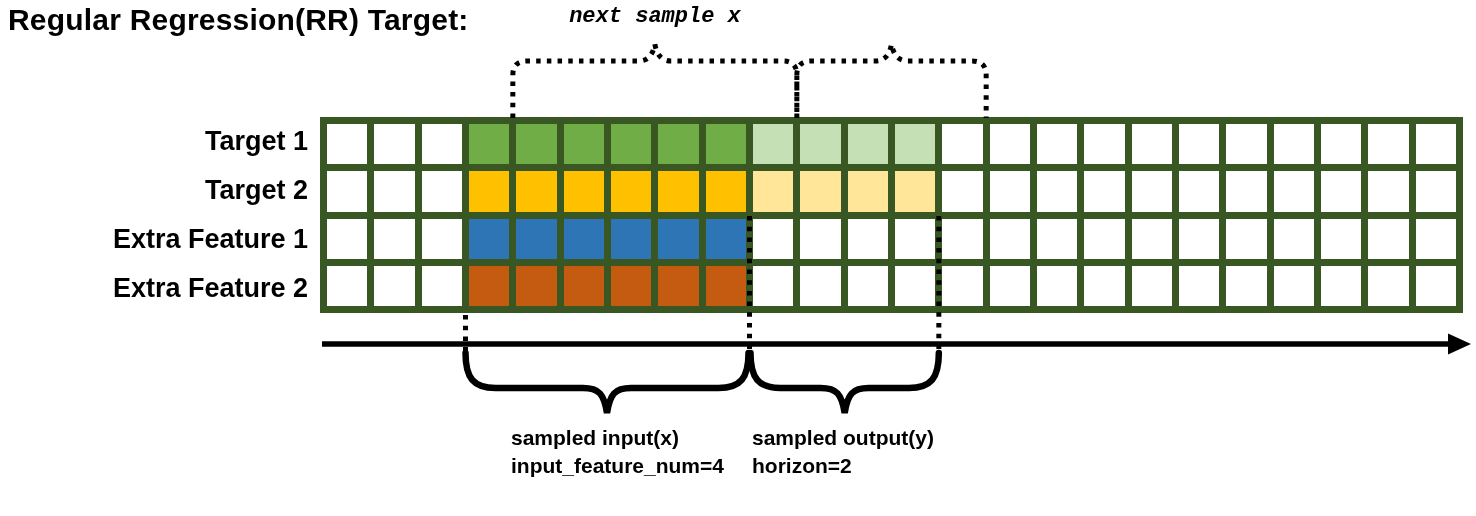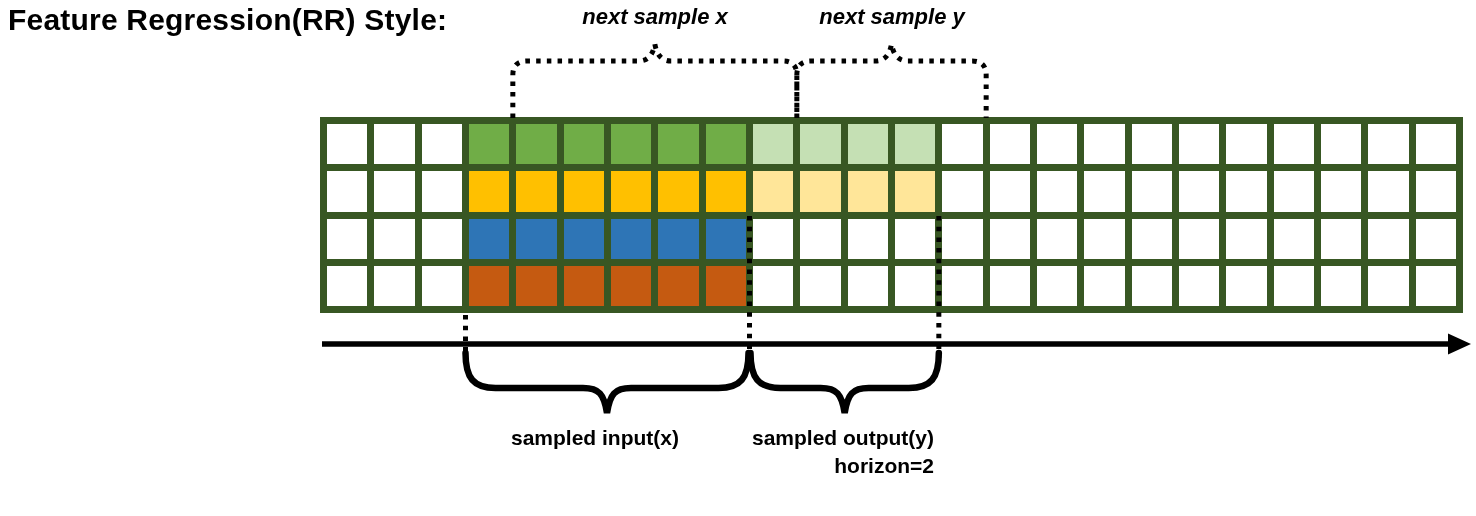--- a/index.html
+++ b/index.html
@@ -20,44 +20,49 @@
   }
   .grid{
     position:absolute;left:320px;top:117px;width:1143px;height:196px;
     box-sizing:border-box;padding:7px;display:grid;gap:7px;
   }
   .grid .cell{width:100%;height:100%;}
   .next-label{
     position:absolute;top:4px;font-size:22px;font-weight:600;font-style:italic;
     text-align:center;white-space:nowrap;
   }
-  .next-x{left:513px;width:284px;}
+  .next-x{left:513px;width:284px;font-family:Liberation Mono, monospace;}
   .next-y{left:797px;width:190px;}
   .time-label{
     position:absolute;left:0;top:327px;width:308px;text-align:right;
     font-size:28px;font-weight:700;
   }
   .overlay{position:absolute;left:0;top:0;pointer-events:none;}
-  .anno-block{position:absolute;top:424px;text-align:right;}
+  .anno-block{position:absolute;top:424px;}
   .anno-block .anno-line{
     font-size:21px;line-height:28px;font-weight:600;white-space:nowrap;
   }
   .input-block{left:511px;}
   .output-block{left:752px;}
 </style>
 </head>
 <body>
 
 <div class="canvas">
 
-  <div class="title">Feature Regression(RR) Style:</div>
+  <div class="title">Regular Regression(RR) Target:</div>
 
   <div class="next-label next-x">next sample x</div>
-  <div class="next-label next-y">next sample y</div>
 
+  <div class="row-labels" id="row-labels">
+      <div class="row-label">Target 1</div>
+      <div class="row-label">Target 2</div>
+      <div class="row-label">Extra Feature 1</div>
+      <div class="row-label">Extra Feature 2</div>
+    </div>
 
   <div class="grid" id="grid" style="background: rgb(56, 87, 35); grid-template-columns: repeat(24, 1fr); grid-template-rows: repeat(4, 1fr);">
       <div class="cell" style="background: rgb(255, 255, 255);"></div>
       <div class="cell" style="background: rgb(255, 255, 255);"></div>
       <div class="cell" style="background: rgb(255, 255, 255);"></div>
       <div class="cell" style="background: rgb(112, 173, 71);"></div>
       <div class="cell" style="background: rgb(112, 173, 71);"></div>
       <div class="cell" style="background: rgb(112, 173, 71);"></div>
       <div class="cell" style="background: rgb(112, 173, 71);"></div>
       <div class="cell" style="background: rgb(112, 173, 71);"></div>
@@ -159,19 +164,20 @@
       <path d="M 749.5 216 L 749.5 358" fill="none" stroke="#000000" stroke-width="5" stroke-dasharray="4.5 6.2" stroke-linecap="butt"></path>
       <path d="M 938.8333333333334 216 L 938.8333333333334 358" fill="none" stroke="#000000" stroke-width="5" stroke-dasharray="4.5 6.2" stroke-linecap="butt"></path>
       <path d="M 322 344 L 1449 344" fill="none" stroke="#000000" stroke-width="5.5"></path>
       <polygon points="1448,333.5 1471,344 1448,354.5" fill="#000000"></polygon>
       <path d="M 465.5 353 C 465.5 378 473.5 388 495.5 388 L 583 388 C 599 388 604 394 607 413 C 610 394 615 388 631 388 L 718.5 388 C 740.5 388 748.5 378 748.5 353" fill="none" stroke="#000000" stroke-width="6.5" stroke-linecap="round"></path>
       <path d="M 750.5 353 C 750.5 378 758.5 388 780.5 388 L 820.6666666666667 388 C 836.6666666666667 388 841.6666666666667 394 844.6666666666667 413 C 847.6666666666667 394 852.6666666666667 388 868.6666666666667 388 L 908.8333333333334 388 C 930.8333333333334 388 938.8333333333334 378 938.8333333333334 353" fill="none" stroke="#000000" stroke-width="6.5" stroke-linecap="round"></path>
     </svg>
 
   <div class="anno-block input-block" id="input-block">
       <div class="anno-line">sampled input(x)</div>
+      <div class="anno-line">input_feature_num=4</div>
     </div>
   <div class="anno-block output-block" id="output-block">
       <div class="anno-line">sampled output(y)</div>
       <div class="anno-line">horizon=2</div>
     </div>
 
 </div>
 
 </body></html>

